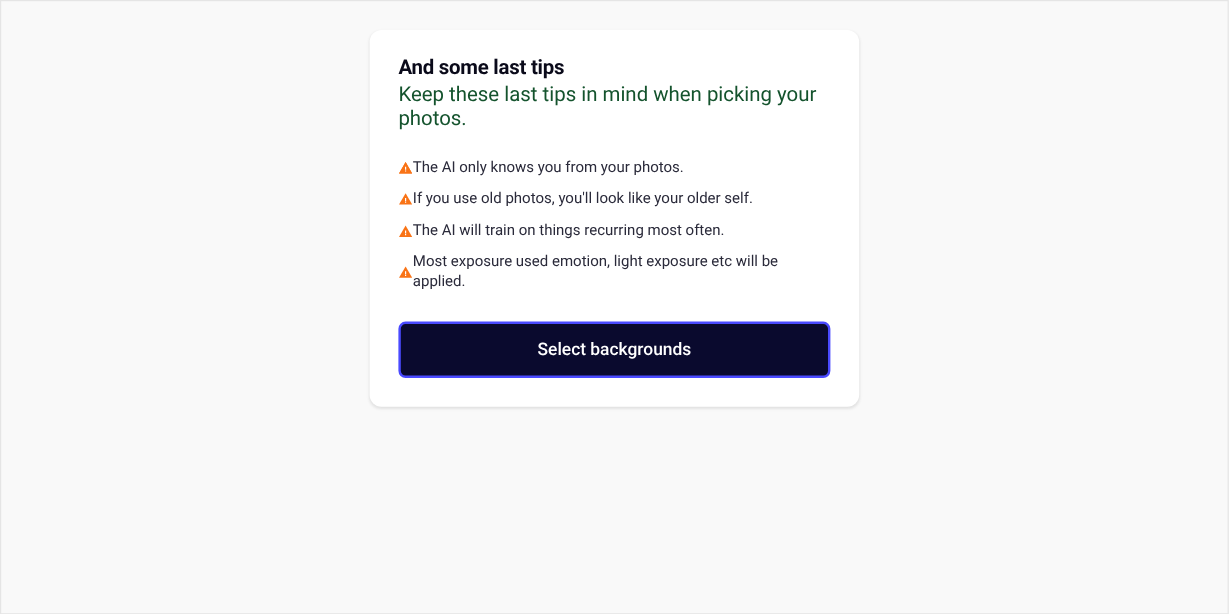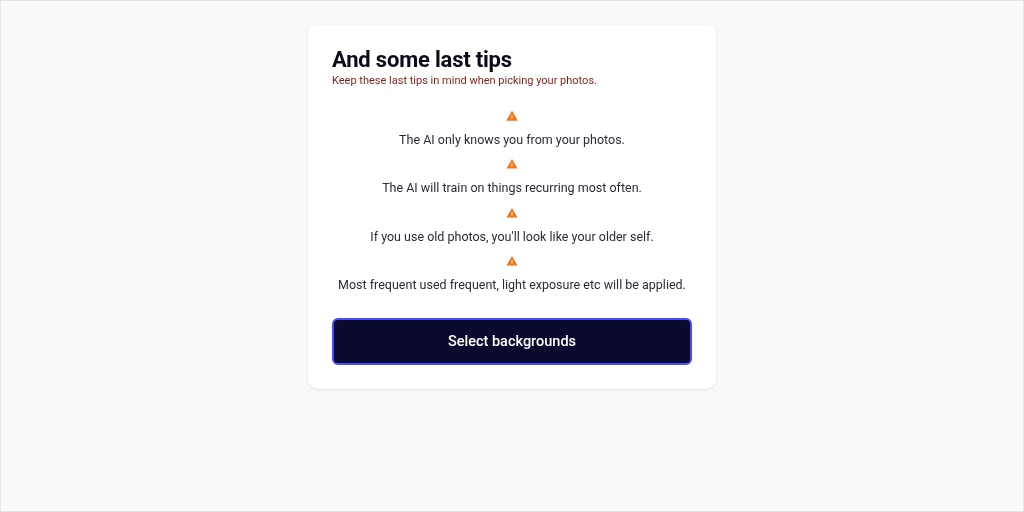--- a/index.html
+++ b/index.html
@@ -19,41 +19,39 @@
       border: 1px solid #e5e5e5;
     }
     .card {
       background: #ffffff;
       border-radius: 10px;
       box-shadow: 0 1px 3px rgba(0,0,0,0.06), 0 1px 2px rgba(0,0,0,0.04);
       width: 408px;
       padding: 22px 24px 24px 24px;
     }
     .card-title {
-      font-size: 22px;
+      font-size: 17px;
       font-weight: 700;
       color: #0a0a1a;
       margin-bottom: 2px;
       letter-spacing: -0.2px;
     }
     .card-subtitle {
-      font-size: 11px;
-      color: #7f1d1d;
+      font-size: 17px;
+      color: #14532d;
       margin-bottom: 18px;
     }
     .tips-list {
       list-style: none;
       margin-bottom: 20px;
     }
     .tip-item {
       display: flex;
       align-items: center;
-      gap: 10px;
       padding: 5px 0;
-      flex-direction: column;
     }
     .tip-icon {
       flex-shrink: 0;
       width: 12px;
       height: 12px;
       display: flex;
       align-items: center;
       justify-content: center;
     }
     .tip-text {
@@ -92,35 +90,35 @@
       </span>
       <span class="tip-text">The AI only knows you from your photos.</span>
     </li>
     <li class="tip-item">
       <span class="tip-icon">
         <svg viewBox="0 0 24 24" width="12" height="12">
             <path d="M12 2L1 21h22L12 2z" fill="#f97316"></path>
             <path d="M11 10h2v5h-2zm0 6h2v2h-2z" fill="#fff"></path>
           </svg>
       </span>
+      <span class="tip-text">If you use old photos, you'll look like your older self.</span>
+    </li>
+    <li class="tip-item">
+      <span class="tip-icon">
+        <svg viewBox="0 0 24 24" width="12" height="12">
+            <path d="M12 2L1 21h22L12 2z" fill="#f97316"></path>
+            <path d="M11 10h2v5h-2zm0 6h2v2h-2z" fill="#fff"></path>
+          </svg>
+      </span>
       <span class="tip-text">The AI will train on things recurring most often.</span>
     </li>
     <li class="tip-item">
       <span class="tip-icon">
         <svg viewBox="0 0 24 24" width="12" height="12">
             <path d="M12 2L1 21h22L12 2z" fill="#f97316"></path>
             <path d="M11 10h2v5h-2zm0 6h2v2h-2z" fill="#fff"></path>
           </svg>
       </span>
-      <span class="tip-text">If you use old photos, you'll look like your older self.</span>
-    </li>
-    <li class="tip-item">
-      <span class="tip-icon">
-        <svg viewBox="0 0 24 24" width="12" height="12">
-            <path d="M12 2L1 21h22L12 2z" fill="#f97316"></path>
-            <path d="M11 10h2v5h-2zm0 6h2v2h-2z" fill="#fff"></path>
-          </svg>
-      </span>
-      <span class="tip-text">Most frequent used frequent, light exposure etc will be applied.</span>
+      <span class="tip-text">Most exposure used emotion, light exposure etc will be applied.</span>
     </li>
   </ul>
   <button class="cta-button">Select backgrounds</button>
 </div>
 
 </body></html>

